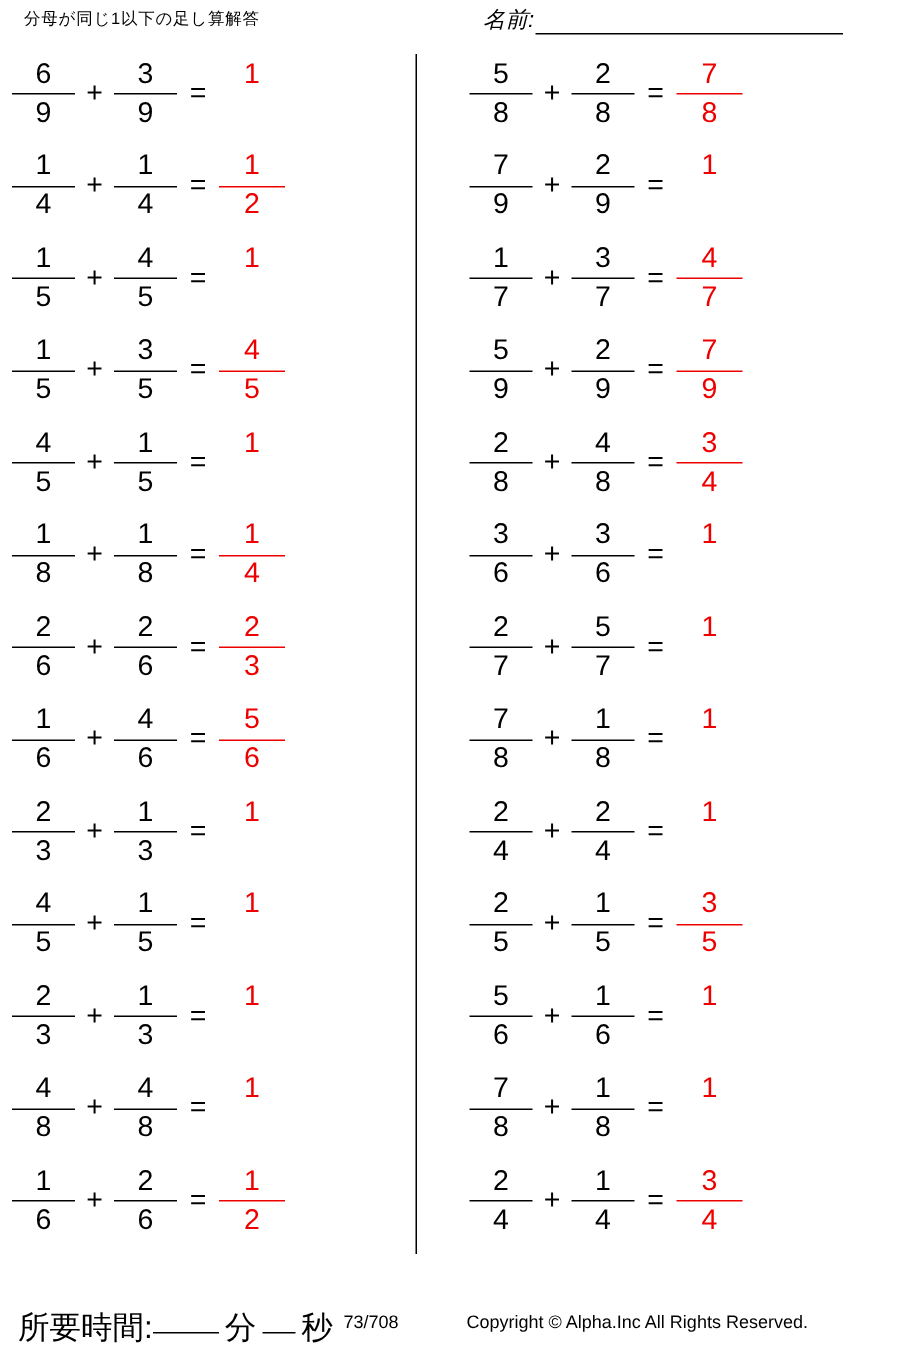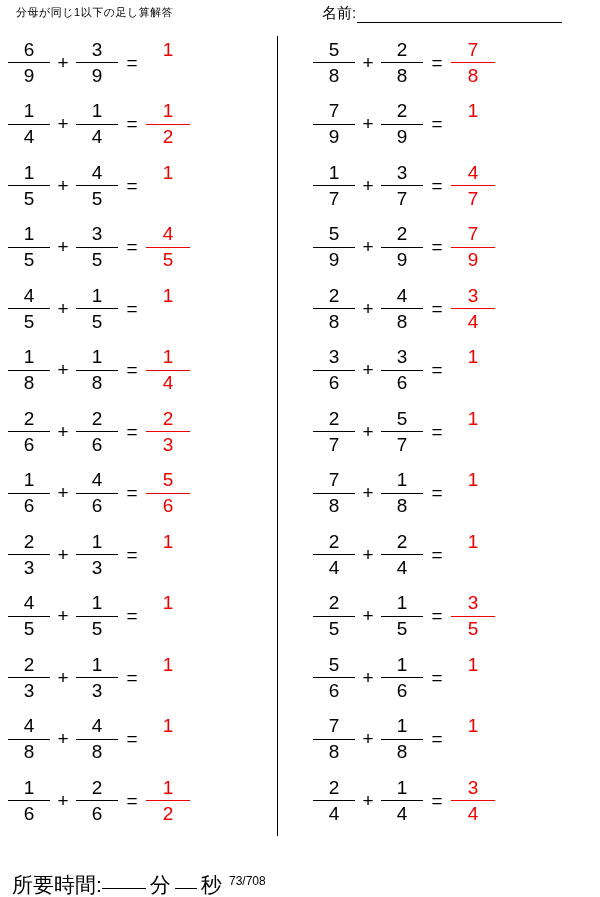--- a/index.html
+++ b/index.html
@@ -30,20 +30,21 @@
     color: #000;
   }
   .name-row {
     position: absolute;
     left: 322px;
     top: 4px;
     width: 240px;
     display: flex;
     align-items: flex-end;
     font-size: 15px;
+    font-style: italic;
   }
   .name-label {
     white-space: nowrap;
     font-size: 15px;
   }
   .name-line {
     flex: 1;
     border-bottom: 1px solid #000;
     height: 17px;
     margin-left: 1px;
@@ -698,15 +699,16 @@
 
   <div class="footer">
     <div class="foot-time">
       <span class="label">所要時間:</span>
       <span class="blank1"></span>
       <span class="unit">分</span>
       <span class="blank2"></span>
       <span class="unit">秒</span>
     </div>
     <div class="foot-page">73/708</div>
+    <div class="foot-copy">Copyright ©  Alpha.Inc All Rights Reserved.</div>
   </div>
 
 </div>
 
 </body></html>

